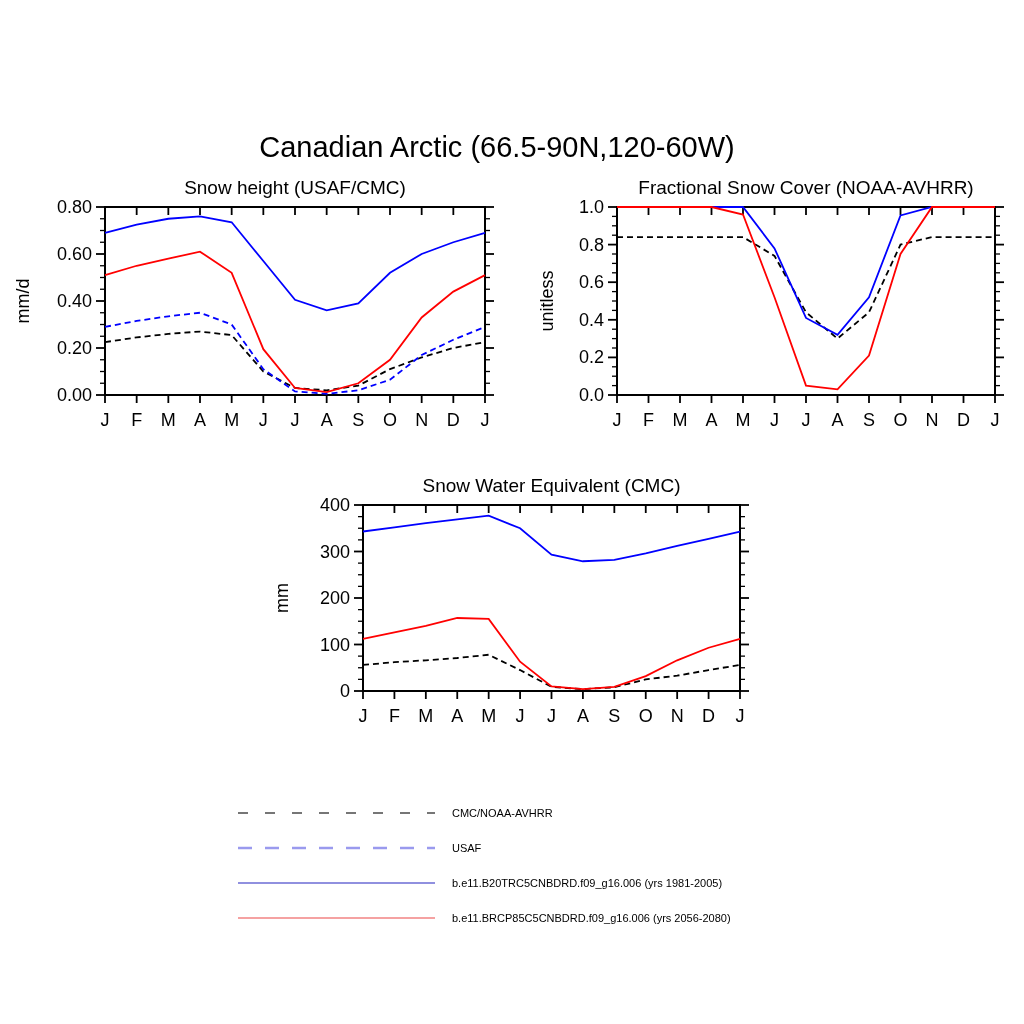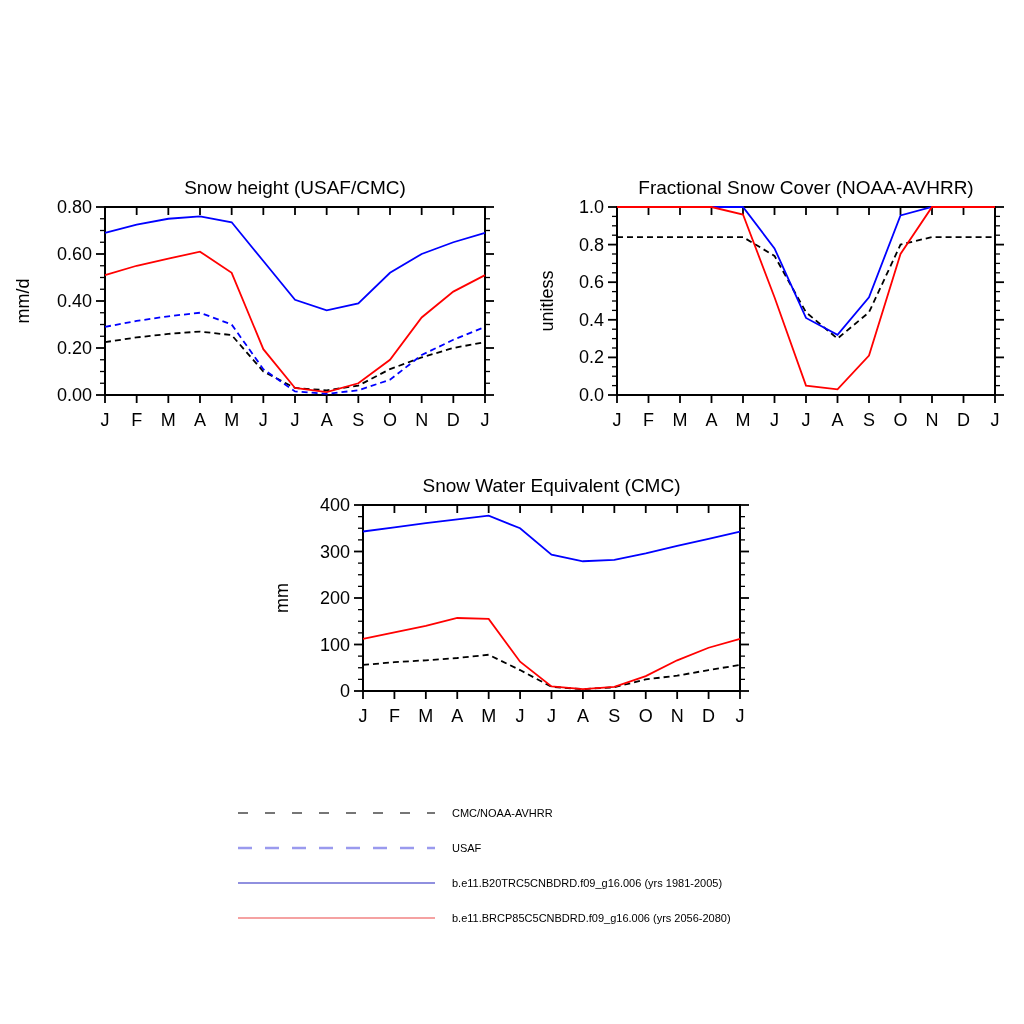--- a/index.html
+++ b/index.html
@@ -11,20 +11,21 @@
   svg text{font-family:"Liberation Sans",sans-serif;fill:#000;}
   .chart-title{font-size:19px;}
   .tick-label{font-size:18px;}
   .axis-label{font-size:18px;}
   .legend-label{font-size:11px;}
 </style>
 </head>
 <body>
 
 <div class="page">
+  <div class="main-title">Canadian Arctic (66.5-90N,120-60W)</div>
   <svg id="charts" width="1024" height="1024" viewBox="0 0 1024 1024">
       <g>
         <rect x="105" y="207" width="380" height="188" fill="none" stroke="#000000" stroke-width="2"></rect>
         <line x1="100" y1="383.25" x2="105" y2="383.25" stroke="#000" stroke-width="1.3"></line>
         <line x1="485" y1="383.25" x2="490" y2="383.25" stroke="#000" stroke-width="1.3"></line>
         <line x1="100" y1="371.5" x2="105" y2="371.5" stroke="#000" stroke-width="1.3"></line>
         <line x1="485" y1="371.5" x2="490" y2="371.5" stroke="#000" stroke-width="1.3"></line>
         <line x1="100" y1="359.75" x2="105" y2="359.75" stroke="#000" stroke-width="1.3"></line>
         <line x1="485" y1="359.75" x2="490" y2="359.75" stroke="#000" stroke-width="1.3"></line>
         <line x1="100" y1="336.25" x2="105" y2="336.25" stroke="#000" stroke-width="1.3"></line>

